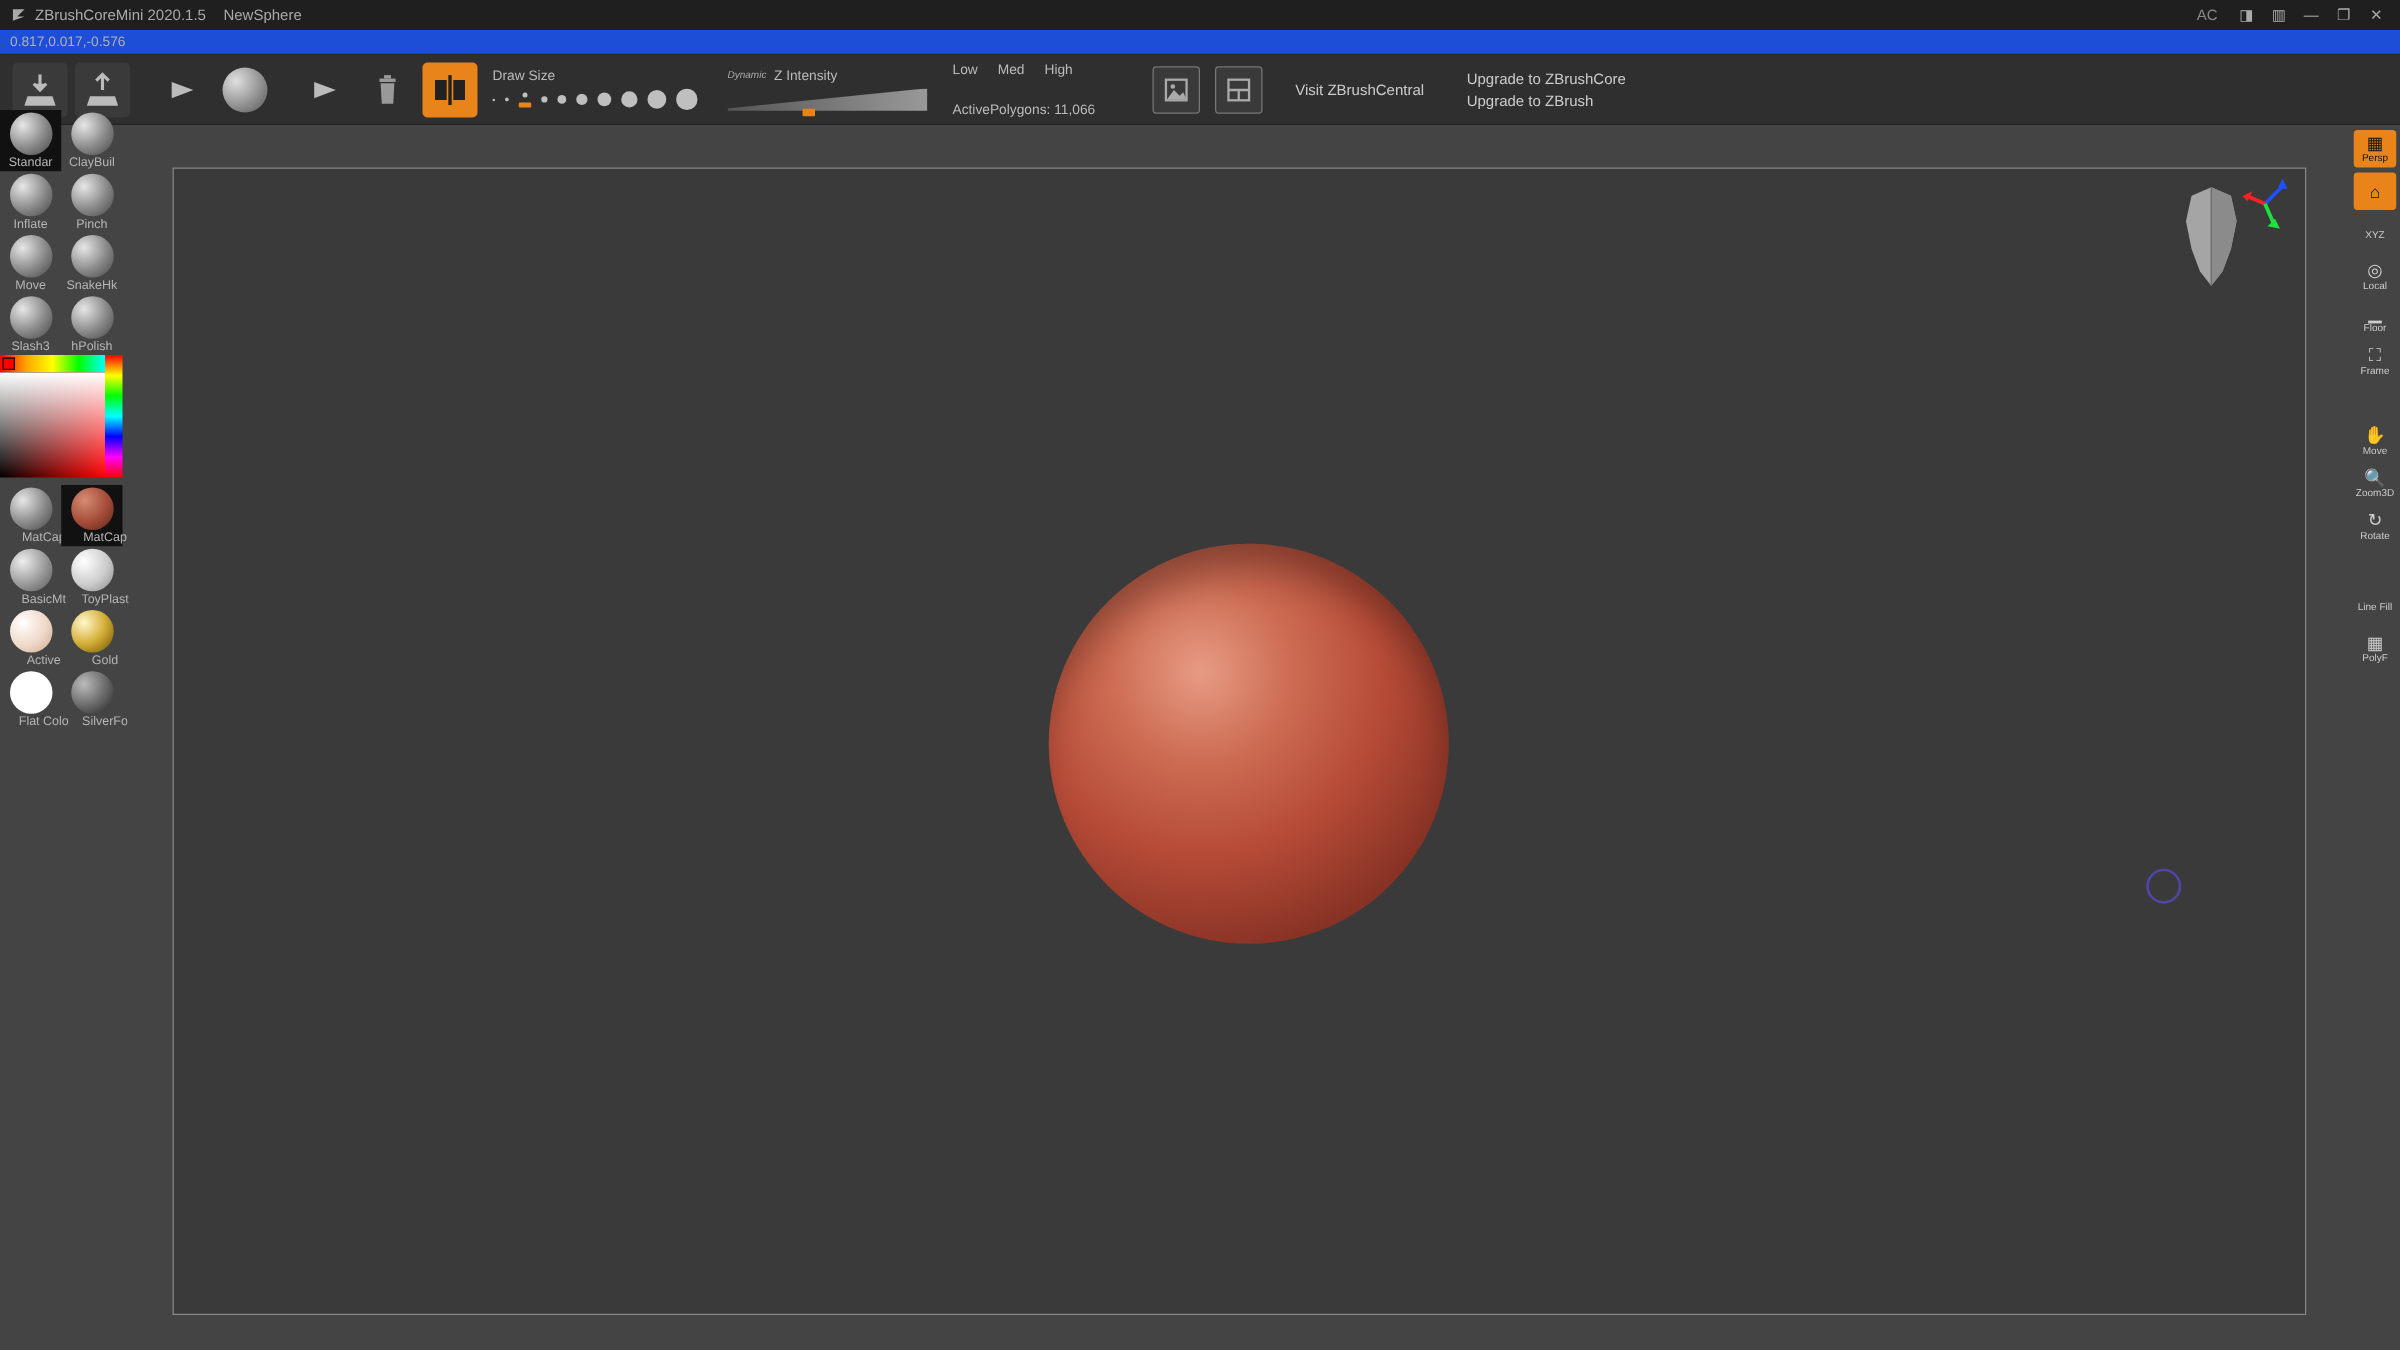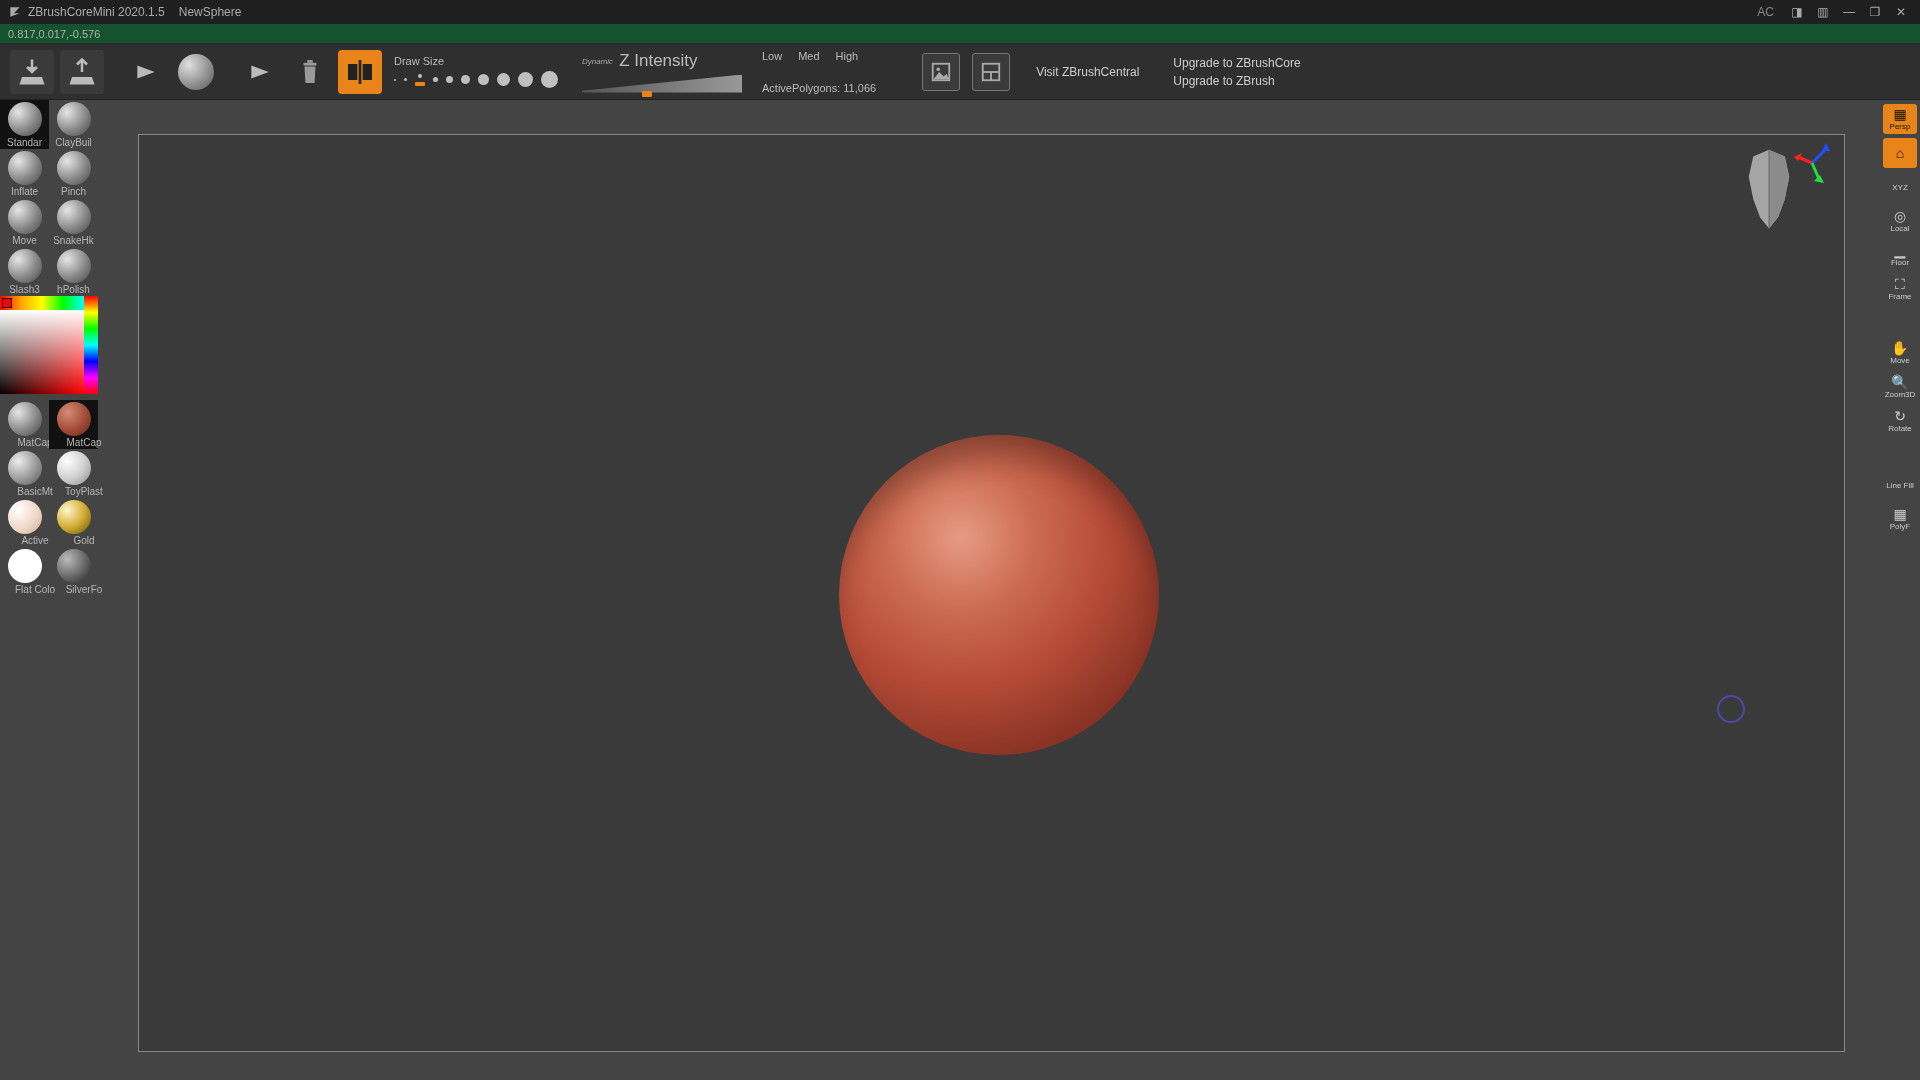--- a/index.html
+++ b/index.html
@@ -1,44 +1,44 @@
 <!DOCTYPE html>
 <html><head>
 <meta charset="utf-8">
 <style>
 * { margin:0; padding:0; box-sizing:border-box; user-select:none; }
 body { width:1920px; height:1080px; background:#444444; font-family:Arial,Helvetica,sans-serif; font-size:11px; color:#cbcbcb; overflow:hidden; position:relative; }
 .titlebar { height:24px; background:#1f1f1f; display:flex; align-items:center; padding:0 8px; color:#aaa; font-size:12px; }
 .titlebar .logo { width:14px; height:14px; margin-right:6px; opacity:.8; }
 .titlebar .spacer { flex:1; }
 .titlebar .winbtn { width:22px; height:22px; display:flex; align-items:center; justify-content:center; margin-left:4px; cursor:pointer; font-size:12px; }
-.statusline { height:20px; background:#14532d; display:flex; align-items:center; padding:0 8px; font-size:11px; border-bottom:1px solid #2a2a2a; color:#b0b0b0; }
+.statusline { height:20px; background:#1d4ed8; display:flex; align-items:center; padding:0 8px; font-size:11px; border-bottom:1px solid #2a2a2a; color:#b0b0b0; }
 .toolbar { height:56px; background:#2f2f2f; display:flex; align-items:center; padding:0 10px; border-bottom:1px solid #222; gap:6px; }
 .tbtn { width:44px; height:44px; background:#3a3a3a; border-radius:4px; display:flex; align-items:center; justify-content:center; cursor:pointer; }
 .tbtn.active { background:#e8841a; }
 .tbtn.sphere { border-radius:4px; }
 .ball { width:36px; height:36px; border-radius:50%; background:radial-gradient(circle at 30% 30%,#e0e0e0,#8c8c8c 60%,#555 100%); }
 .arrow svg { width:26px; height:26px; }
 .draw-group { display:flex; flex-direction:column; gap:4px; margin-left:6px; }
 .draw-group .lbl { font-size:11px; color:#bbb; }
 .dots { display:flex; align-items:center; gap:8px; }
 .dots .d { background:#bfbfbf; border-radius:50%; }
 .dots .marker { width:10px; height:4px; background:#e8841a; border-radius:1px; margin-top:4px; }
 .zint { display:flex; flex-direction:column; gap:4px; margin-left:18px; position:relative; }
-.zint .lbl { font-size:17px; color:#bbb; }
+.zint .lbl { font-size:11px; color:#bbb; }
 .zint .dynamic { font-size:8px; font-style:italic; color:#aaa; position:relative; top:-2px; }
 .zint .triangle { width:160px; height:18px; background:linear-gradient(to right,#555,#999); clip-path:polygon(0 90%,100% 0,100% 100%,0 100%); position:relative; }
 .zint .thumb { position:absolute; left:60px; bottom:-4px; width:10px; height:6px; background:#e8841a; border-radius:1px; }
 .reslabels { display:flex; gap:16px; margin-left:14px; font-size:11px; color:#bbb; }
 .polycount { margin-left:14px; font-size:11px; color:#bbb; }
 .sq-icon { width:38px; height:38px; border:1px solid #777; border-radius:3px; display:flex; align-items:center; justify-content:center; background:#3a3a3a; cursor:pointer; margin-left:40px; }
 .visit { margin-left:20px; font-size:12px; color:#ccc; cursor:pointer; }
 .upgrade-col { display:flex; flex-direction:column; gap:4px; margin-left:28px; font-size:12px; color:#ccc; }
 .upgrade-col span { cursor:pointer; }
-.leftpanel { position:absolute; left:0; top:100px; width:98px; }
+.leftpanel { position:absolute; left:0; top:88px; width:98px; }
 .brush-grid { display:flex; flex-wrap:wrap; }
 .brush { width:49px; height:49px; display:flex; flex-direction:column; align-items:center; justify-content:center; cursor:pointer; }
 .brush.selected { background:#111; }
 .brush .orb { width:34px; height:34px; border-radius:50%; }
 .brush .nm { font-size:10px; color:#b5b5b5; margin-top:1px; white-space:nowrap; overflow:hidden; max-width:46px; text-overflow:clip; }
 .orb-std { background:radial-gradient(circle at 30% 30%,#e6e6e6,#888 55%,#444 100%); }
 .colorpick { width:98px; height:98px; position:relative; }
 .hue-strip { position:absolute; right:0; top:0; width:14px; height:100%; background:linear-gradient(to bottom,red,yellow,lime,cyan,blue,magenta,red); }
 .hue-top { position:absolute; left:0; top:0; right:14px; height:14px; background:linear-gradient(to right,red,orange,yellow,lime,cyan); }
 .sv-box { position:absolute; left:0; top:14px; right:14px; bottom:0; background:linear-gradient(to bottom,rgba(255,255,255,1),rgba(255,255,255,0)),linear-gradient(to right,#000,#ff0000); }

